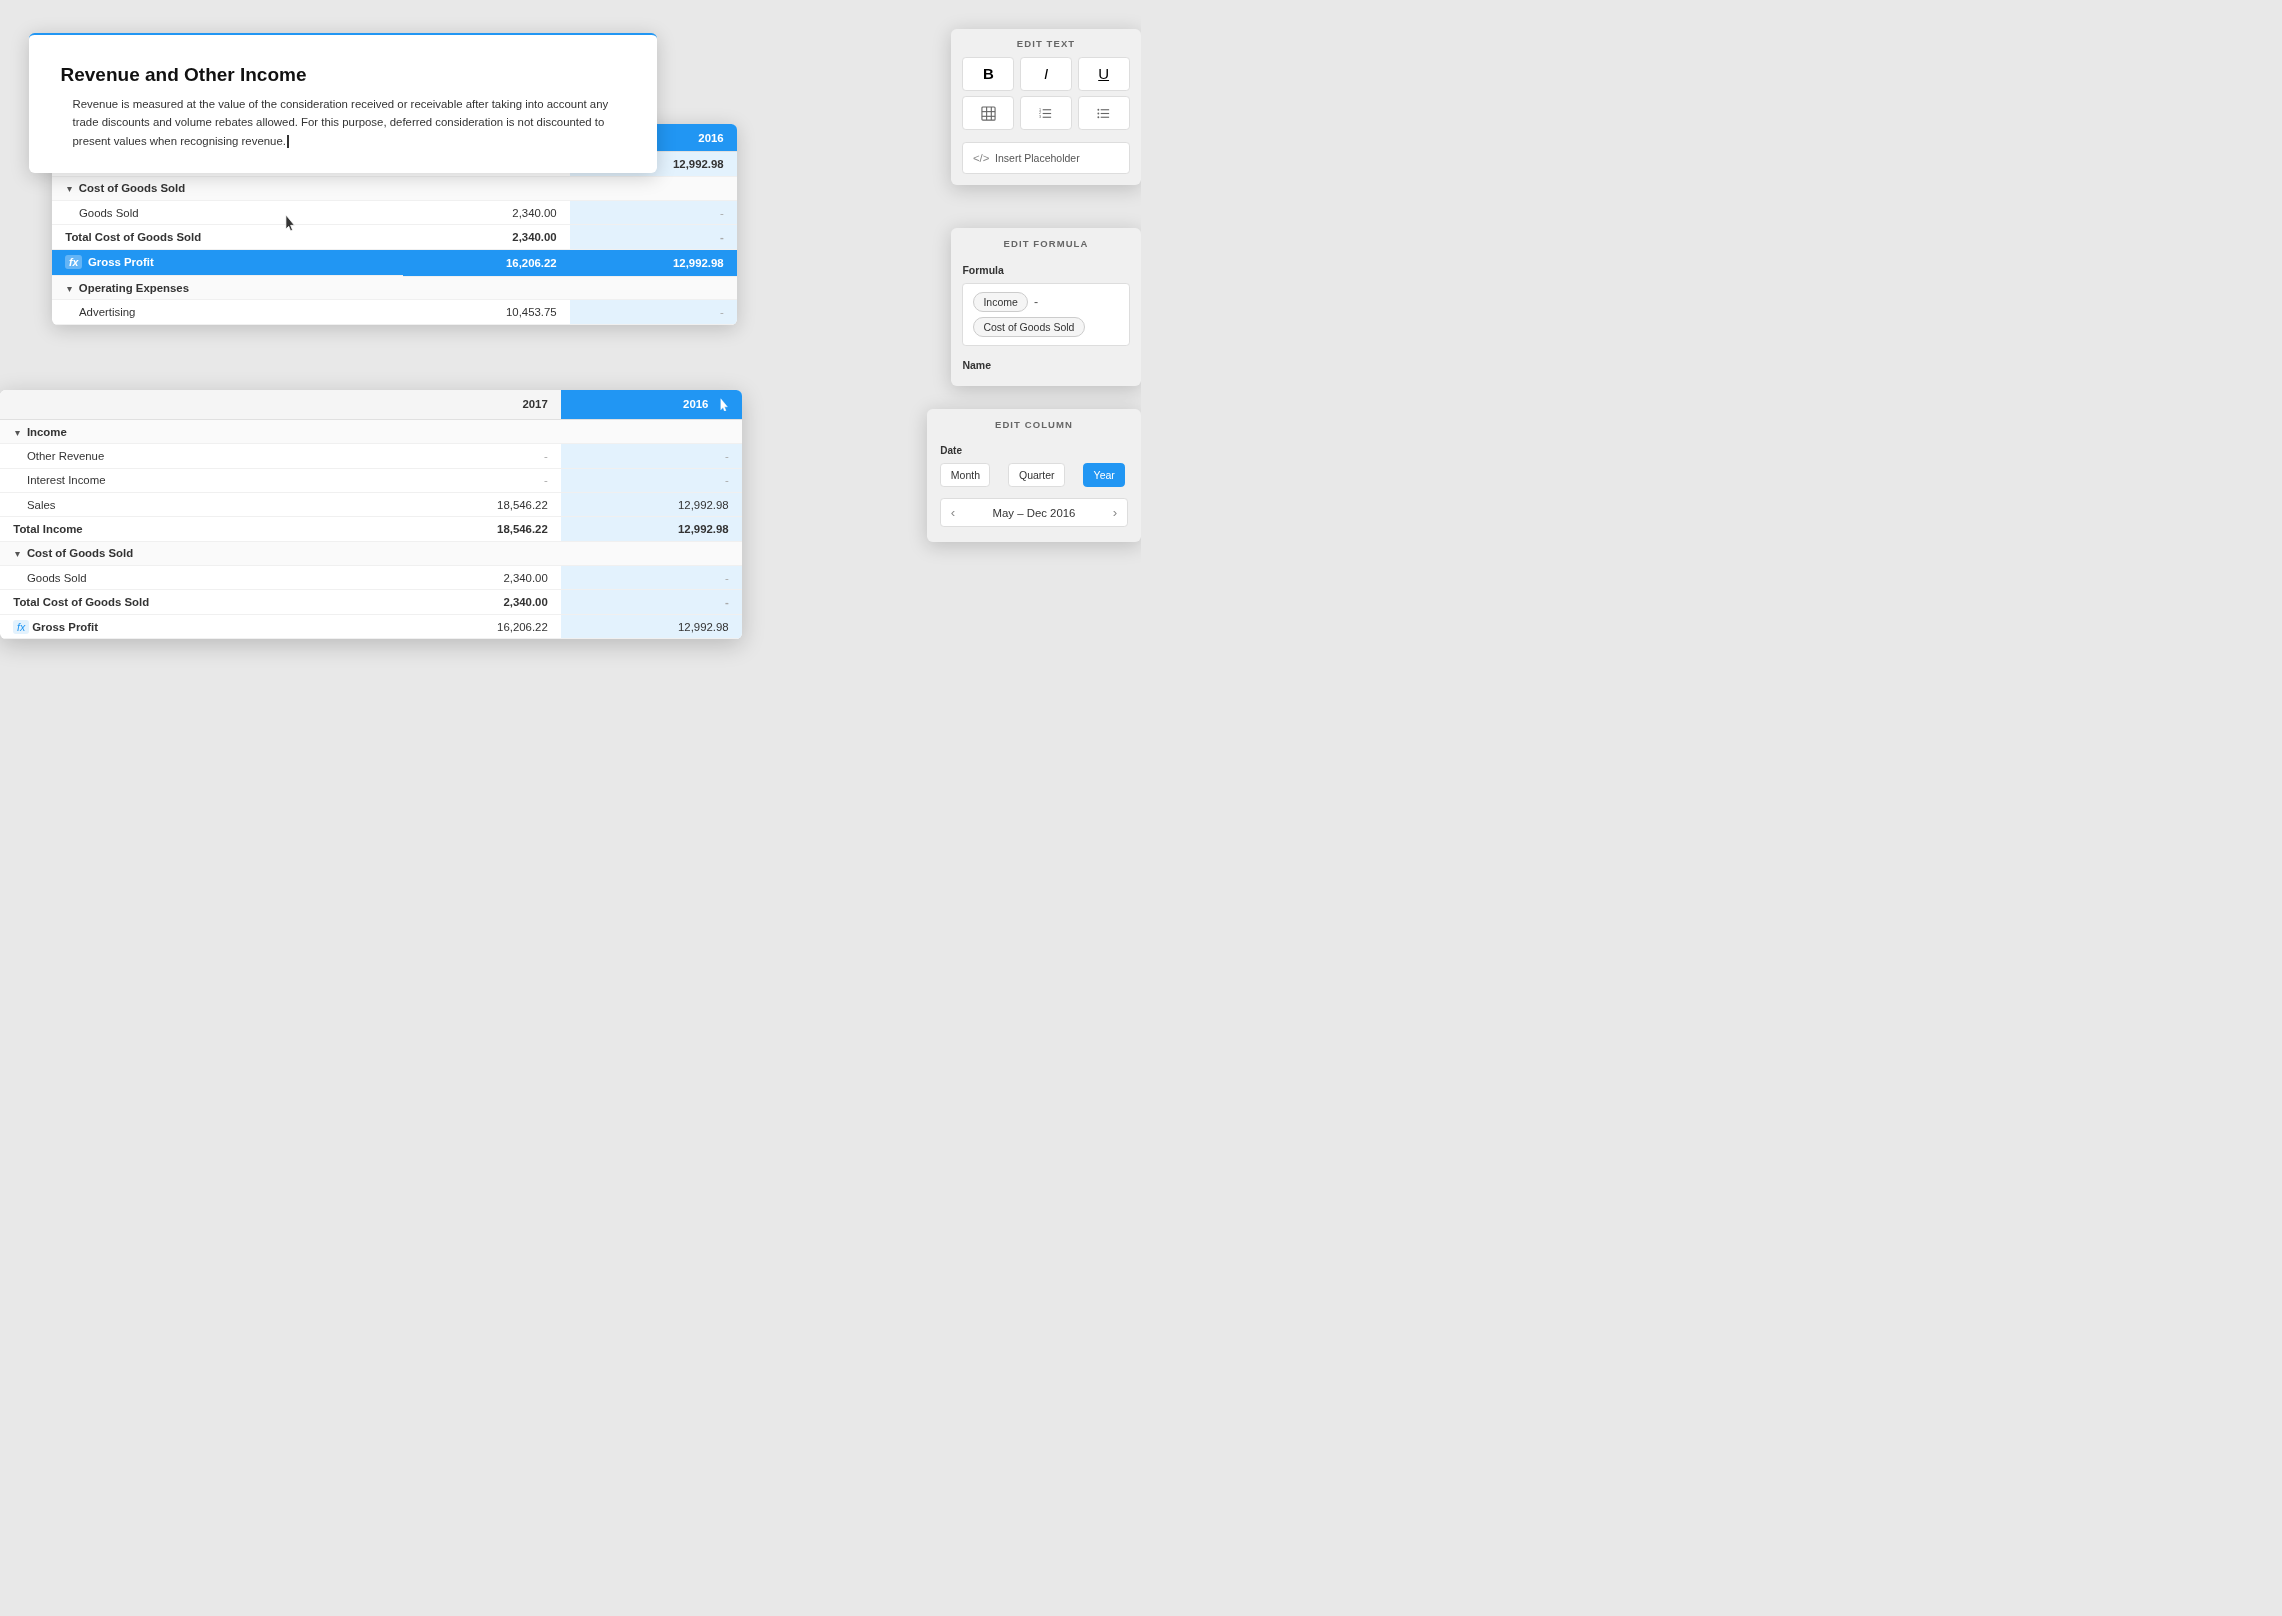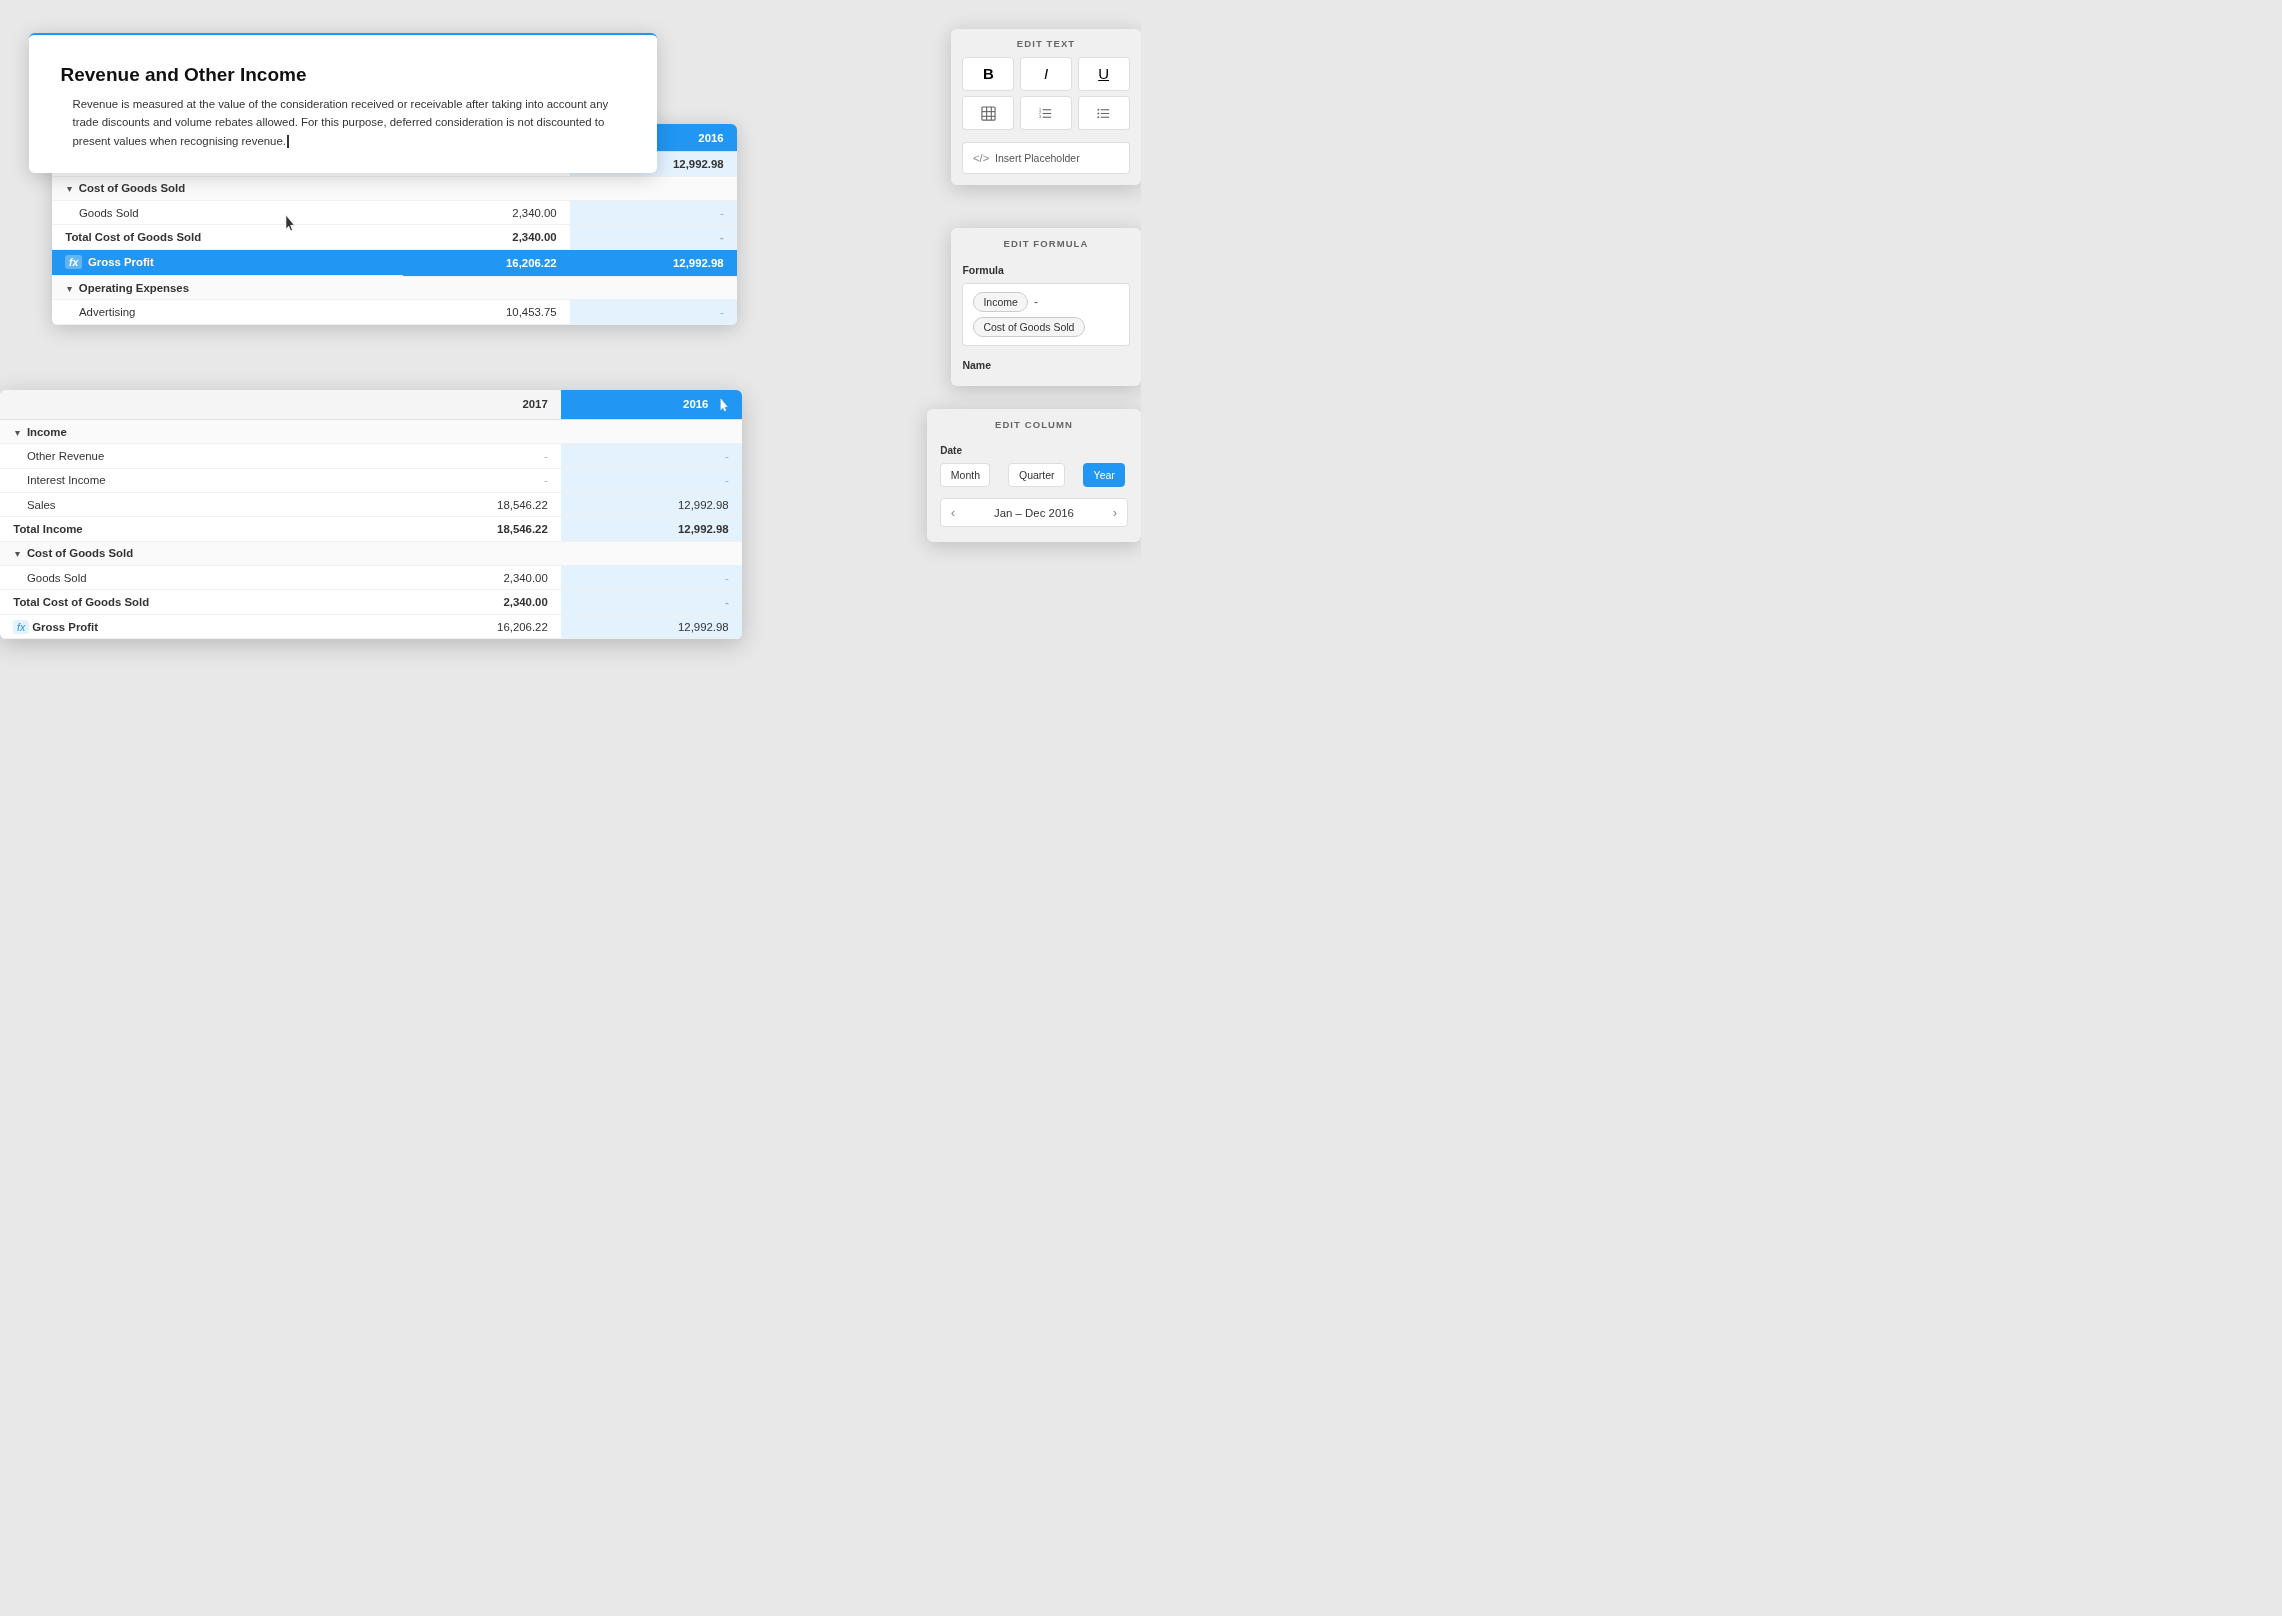--- a/index.html
+++ b/index.html
@@ -391,21 +391,21 @@
   <div class="panel-title">EDIT COLUMN</div>
   <div class="date-label">Date</div>
   <div class="date-btns">
     <button class="date-btn">Month</button>
     <button class="date-btn">Quarter</button>
     <button class="date-btn active">Year</button>
     <button class="date-btn dots">···</button>
   </div>
   <div class="date-range-row">
     <span class="date-arrow">‹</span>
-    <span class="date-range-text">Jan – Dec 2016</span>
+    <span class="date-range-text">May – Dec 2016</span>
     <span class="date-arrow">›</span>
   </div>
 </div>
 
 <div class="card finance-table-back">
   <table class="fin-table">
     <thead>
       <tr>
         <th></th>
         <th>2017</th>

